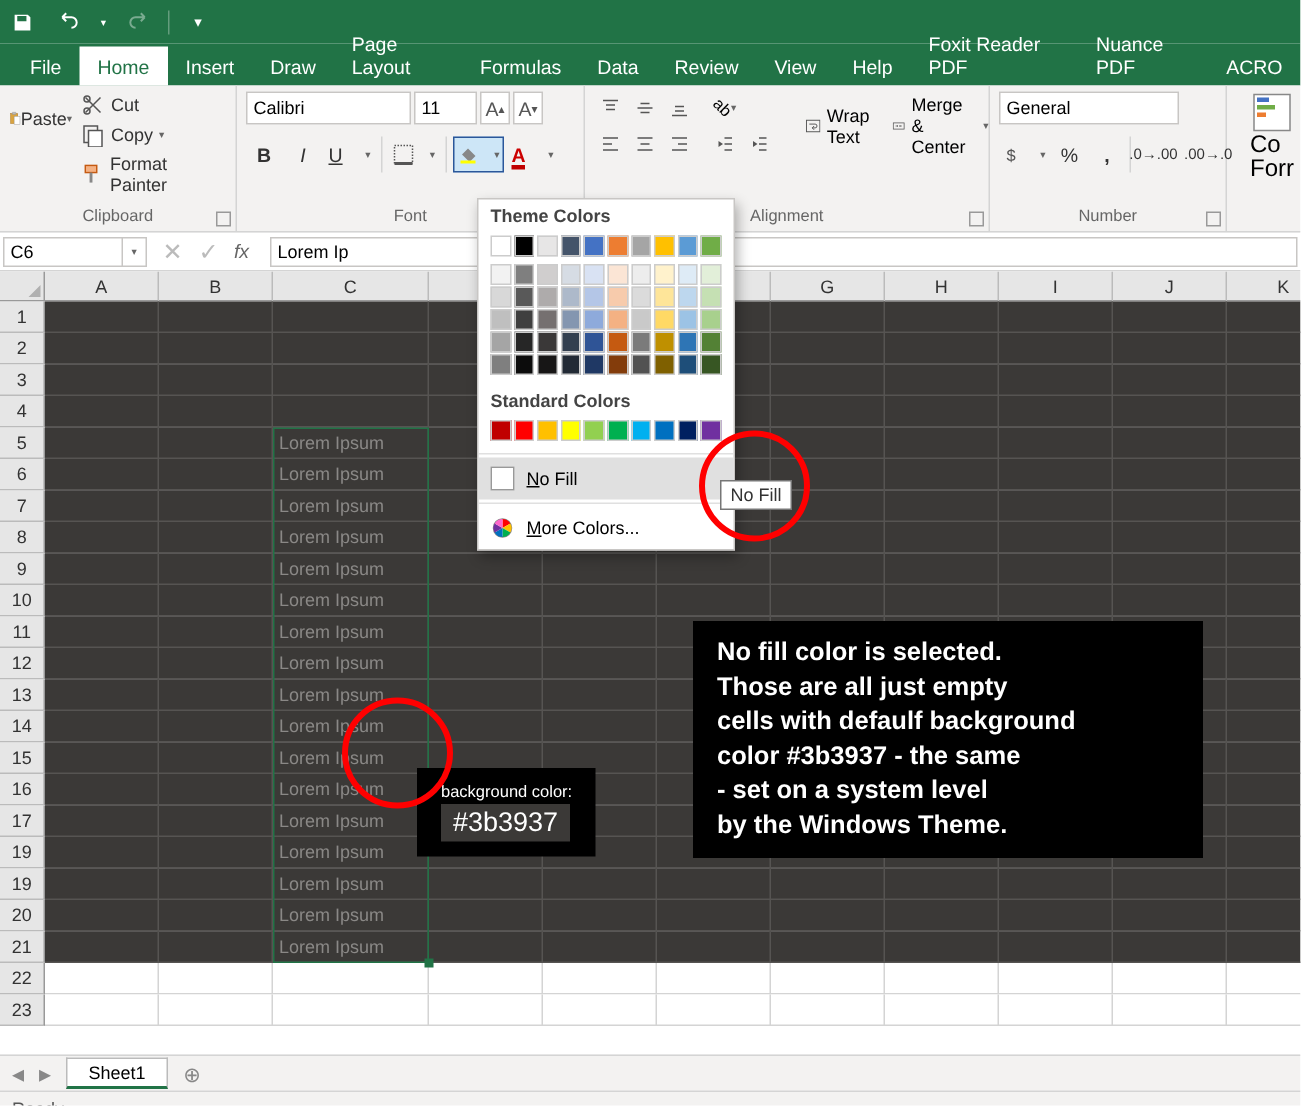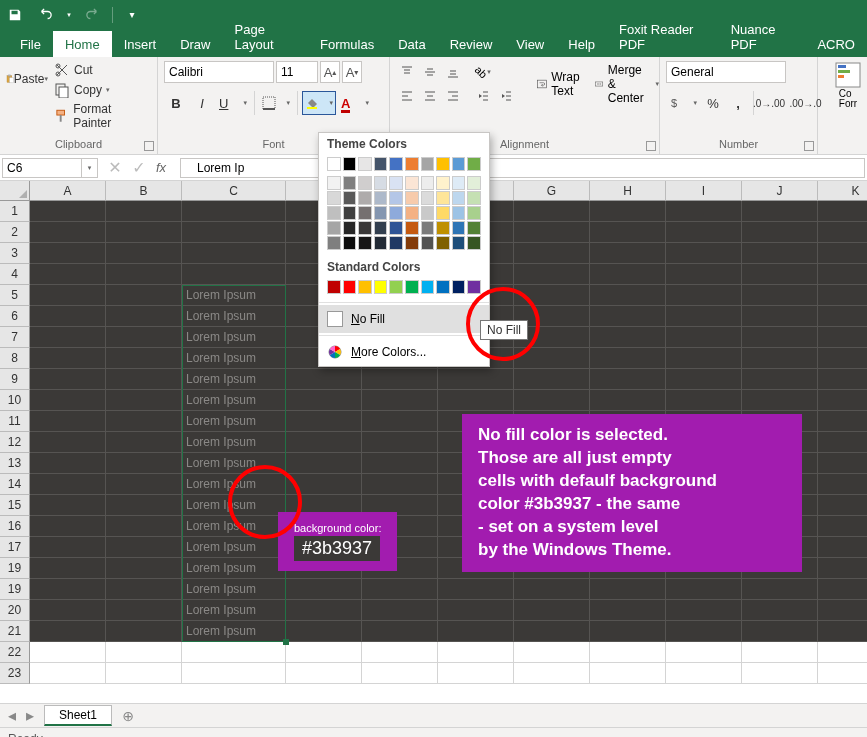--- a/index.html
+++ b/index.html
@@ -52,21 +52,21 @@
 .cond-fmt { display:flex; flex-direction:column; align-items:center; font-size:11px; width:48px; cursor:pointer; }
 
 
 .fxbar { height: 26px; border-bottom: 1px solid #d4d4d4; display: flex; align-items: center; padding: 0 2px; background:#fff; }
 .namebox { width: 80px; height: 20px; border: 1px solid #c8c6c4; font-size: 12px; padding: 0 4px; background:#fff; }
 .namebox-dd { width:16px; height:20px; border:1px solid #c8c6c4; border-left:none; display:flex;align-items:center;justify-content:center; cursor:pointer; }
 .fx-btns { display: flex; gap: 2px; margin: 0 6px; }
 .fx-btn { width: 22px; height: 20px; display:flex;align-items:center;justify-content:center; color:#666; cursor:pointer; }
 .fx-btn.disabled { color:#bbb; cursor:default; }
 .fx-label { font-style: italic; font-size: 13px; color: #666; margin-right: 4px; }
-.fx-input { flex: 1; height: 20px; border: 1px solid #c8c6c4; font-size: 12px; padding: 0 16px; }
+.fx-input { flex: 1; height: 20px; border: 1px solid #c8c6c4; font-size: 12px; padding: 0 4px; }
 
 
 .grid-wrap { position: relative; height: 522px; overflow: hidden; }
 .selectall { position: absolute; left:0; top:0; width: 30px; height: 20px; background: #e6e6e6; border-right: 1px solid #999; border-bottom: 1px solid #999; cursor:pointer; }
 .selectall::after { content:""; position:absolute; right:2px; bottom:2px; width:0;height:0; border-left:8px solid transparent; border-bottom:8px solid #b0b0b0; }
 .col-headers { position: absolute; left: 30px; top: 0; height: 20px; display: flex; }
 .col-h { width: 76px; height: 20px; background: #e6e6e6; border-right: 1px solid #bbb; border-bottom: 1px solid #999; font-size: 12px; color: #333; display:flex;align-items:center;justify-content:center; cursor:pointer; }
 .col-h.wide { width: 104px; }
 .row-headers { position: absolute; left:0; top:20px; width:30px; }
 .row-h { height: 21px; background: #e6e6e6; border-right: 1px solid #999; border-bottom: 1px solid #bbb; font-size: 12px; color:#333; display:flex;align-items:center;justify-content:center; cursor:pointer; }
@@ -97,21 +97,21 @@
 .menu-item.hover { background: #e0e0e0; }
 .menu-item .mi-icon { width:16px; height:16px; border:1px solid #999; background:#fff; position:relative; }
 .menu-item .u { text-decoration: underline; }
 .menu-sep { height:1px; background:#e0e0e0; margin: 2px 0; }
 
 
 .tooltip { position:absolute; left: 480px; top: 320px; background:#fff; border:1px solid #767676; padding: 2px 6px; font-size:12px; color:#333; z-index:60; }
 
 
 .red-circle { position:absolute; border: 4px solid #ff0000; border-radius: 50%; z-index: 55; pointer-events:none; }
-.ann-box { position:absolute; background: #a21caf; padding: 10px 16px; z-index: 40; }
+.ann-box { position:absolute; background: #000000; padding: 10px 16px; z-index: 40; }
 .ann-box.small { font-size: 11px; color:#fff; }
 .ann-box.big { font-size: 17px; font-weight: bold; color:#fff; line-height: 1.35; }
 .hex-chip { background: #3b3937; color: #fff; font-size: 18px; padding: 2px 8px; display:inline-block; margin-top:2px; font-weight:normal; }
 
 
 .sel-range { position:absolute; border:1px solid #217346; pointer-events:none; z-index:5; }
 .sel-handle { position:absolute; width:6px; height:6px; background:#217346; z-index:6; }
 </style>
 </head>
 <body>
@@ -368,21 +368,21 @@
   </div>
 
   <div class="group" style="width:48px;border-right:none;">
     <div class="cond-fmt">
       <svg width="28" height="28" viewBox="0 0 28 28">
           <rect x="2" y="2" width="24" height="24" fill="#fff" stroke="#888"></rect>
           <rect x="4" y="4" width="8" height="3" fill="#4472c4"></rect>
           <rect x="4" y="9" width="12" height="3" fill="#70ad47"></rect>
           <rect x="4" y="14" width="6" height="3" fill="#ed7d31"></rect>
         </svg>
-      <span style="font-size:10px;line-height:1;">Co<br>Forr</span>
+      <span style="font-size:16px;line-height:1;">Co<br>Forr</span>
     </div>
   </div>
 </div>
 
 <div class="fxbar">
   <input class="namebox" value="C6" style="">
   <div class="namebox-dd">
       <span class="caret">▾</span>
     </div>
   <div class="fx-btns">

